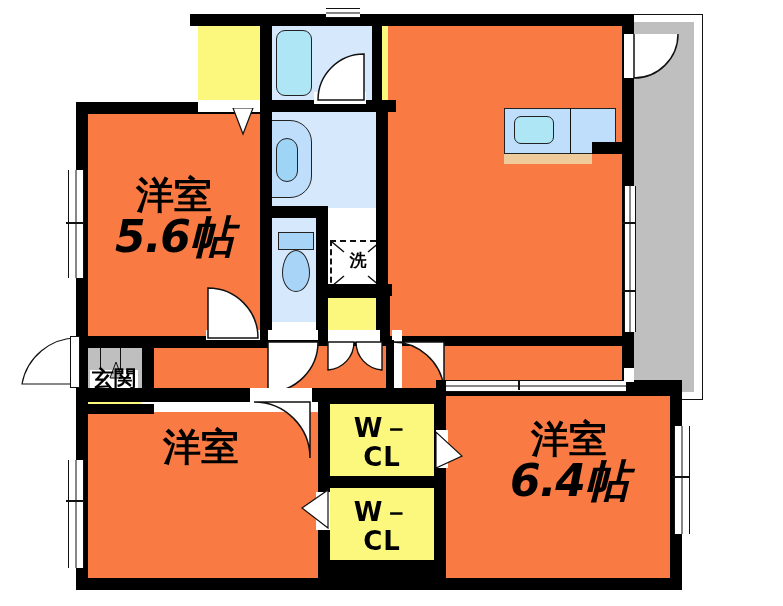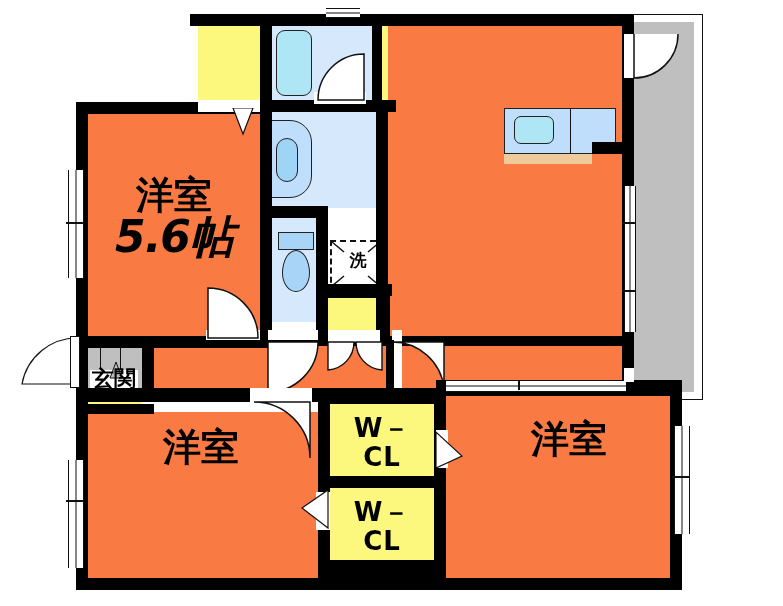--- a/index.html
+++ b/index.html
@@ -277,20 +277,21 @@
 
   <div class="label lbl-ldk" style="left:420px;top:184px;width:200px;">
   </div>
 
   <div class="label lbl-room" style="left:106px;top:428px;width:190px;">
     <div>洋室</div>
   </div>
 
   <div class="label lbl-room" style="left:474px;top:420px;width:190px;">
     <div>洋室</div>
+    <div class="sz">6.4帖</div>
   </div>
 
   <div class="label lbl-wcl" style="left:330px;top:414px;width:104px;">
     <div>W－</div>
     <div>CL</div>
   </div>
 
   <div class="label lbl-wcl" style="left:330px;top:498px;width:104px;">
     <div>W－</div>
     <div>CL</div>

